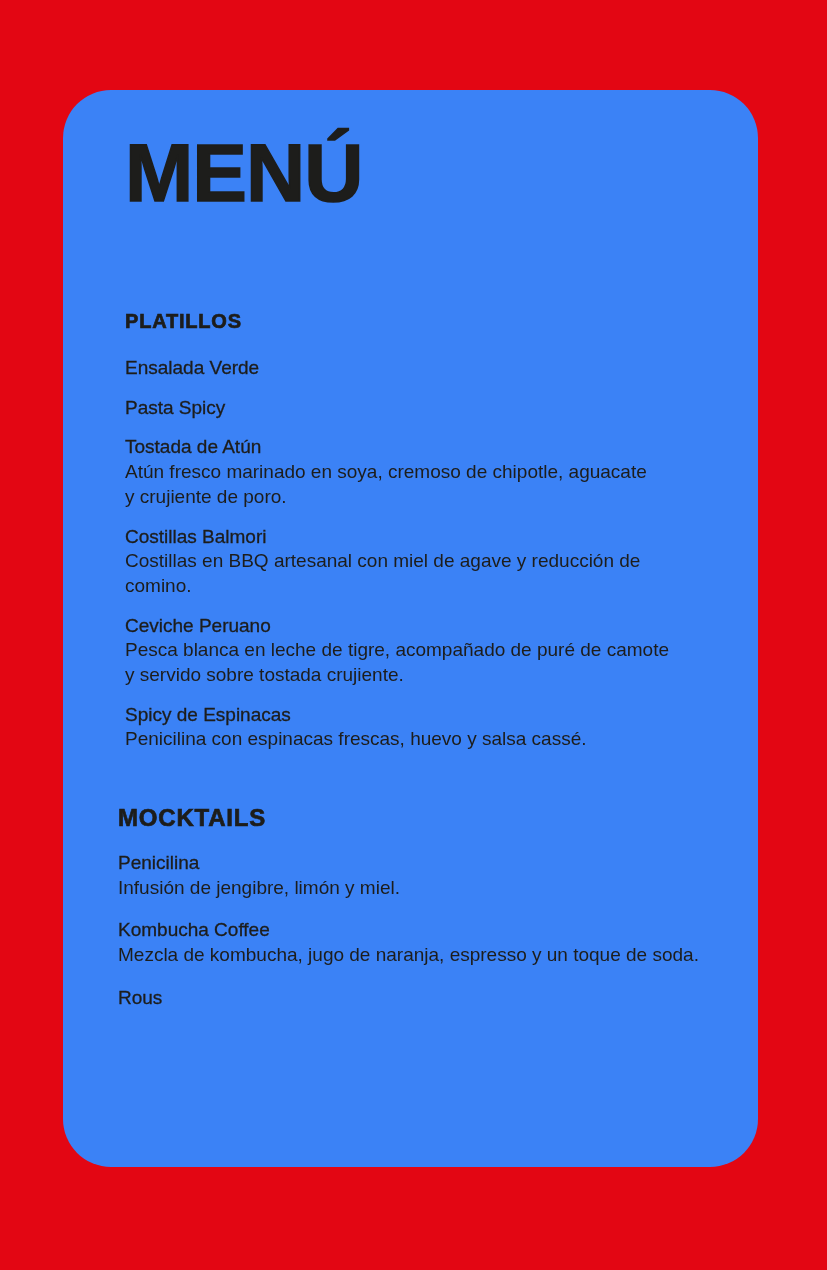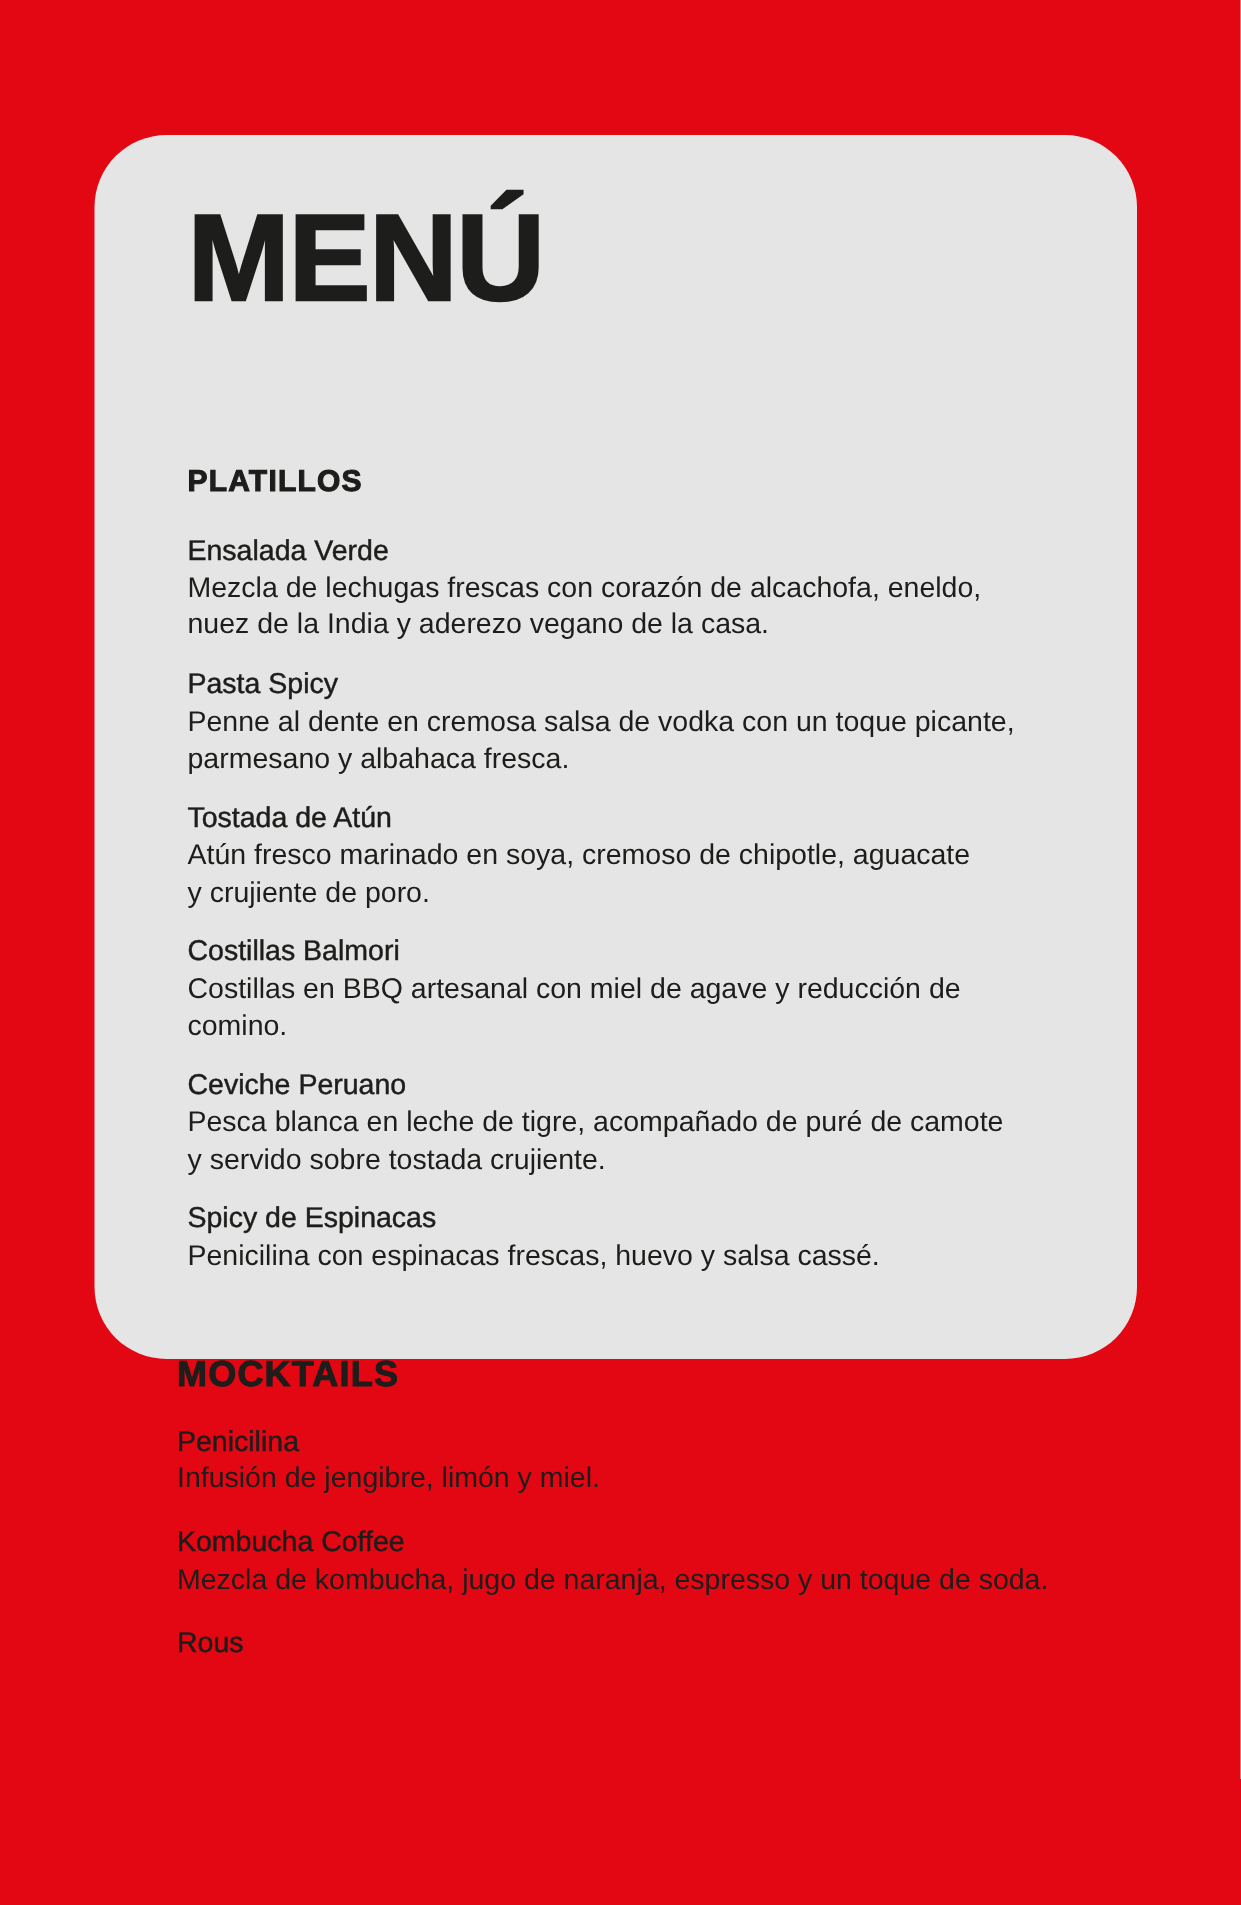--- a/index.html
+++ b/index.html
@@ -13,22 +13,22 @@
     background: #E30613;
     overflow: hidden;
     font-family: "Liberation Sans", sans-serif;
     color: #1D1D1B;
   }
   .menu-card {
     position: absolute;
     left: 63px;
     top: 90px;
     width: 695px;
-    height: 816px;
-    background: #e5e5e5;
+    height: 1077px;
+    background: #3b82f6;
     border-radius: 48px;
     box-sizing: border-box;
     padding: 40px 50px 0 62px;
   }
   .menu-title {
     margin: 0;
     font-size: 82px;
     line-height: 1.05;
     font-weight: 900;
     letter-spacing: -1px;
@@ -78,28 +78,24 @@
 <div class="menu-card">
 
   <h1 class="menu-title">MENÚ</h1>
 
   <div class="section section-platillos">
     <h2 class="section-header">PLATILLOS</h2>
     <div class="items">
 
       <div class="menu-item">
         <div class="item-name">Ensalada Verde</div>
-        <div class="item-desc">Mezcla de lechugas frescas con corazón de alcachofa, eneldo,
-nuez de la India y aderezo vegano de la casa.</div>
       </div>
 
       <div class="menu-item">
         <div class="item-name">Pasta Spicy</div>
-        <div class="item-desc">Penne al dente en cremosa salsa de vodka con un toque picante,
-parmesano y albahaca fresca.</div>
       </div>
 
       <div class="menu-item">
         <div class="item-name">Tostada de Atún</div>
         <div class="item-desc">Atún fresco marinado en soya, cremoso de chipotle, aguacate
 y crujiente de poro.</div>
       </div>
 
       <div class="menu-item">
         <div class="item-name">Costillas Balmori</div>

